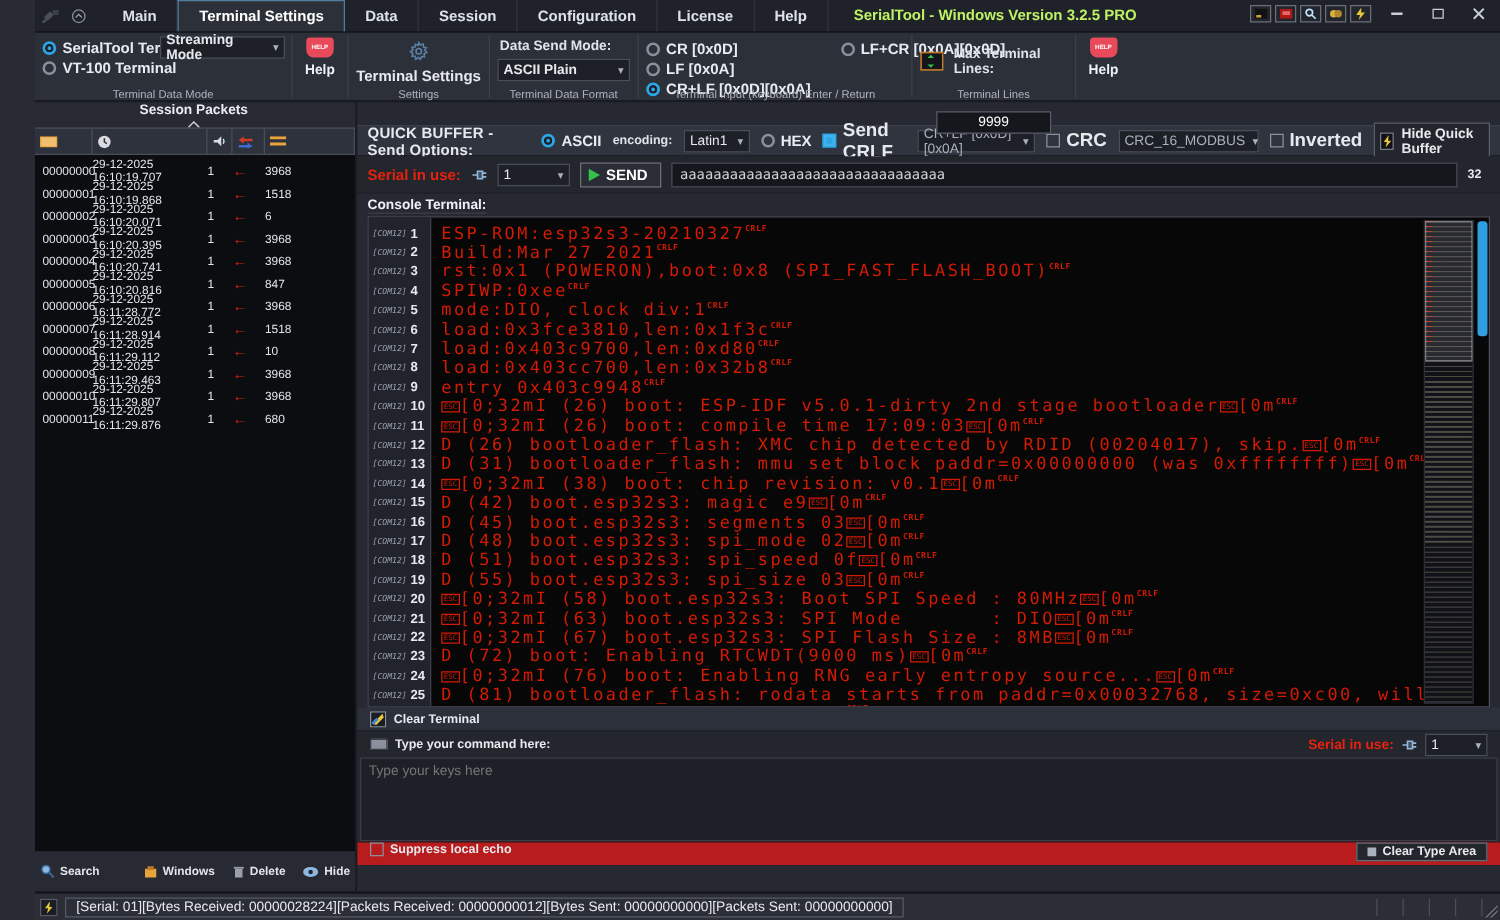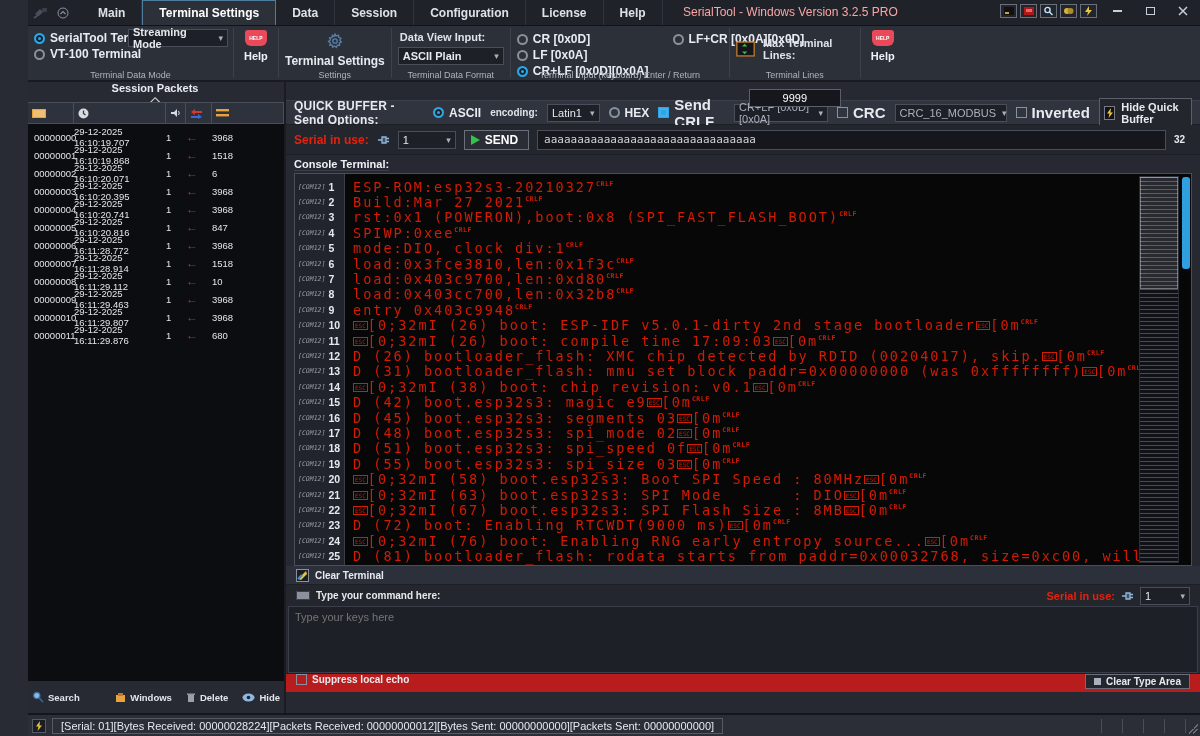--- a/index.html
+++ b/index.html
@@ -5,21 +5,21 @@
   * { margin:0; padding:0; box-sizing:border-box; }
   html,body { width:1200px; height:736px; overflow:hidden; background:#282b33; font-family:"Liberation Sans", sans-serif; }
   .app { width:1200px; height:736px; display:flex; flex-direction:column; background:#282b33; color:#e6e9ee;padding-left:28px; }
 
   
   .tabbar { height:26px; background:#1f2229; display:flex; align-items:stretch; position:relative; border-bottom:1px solid #11131a; }
   .applogo { width:26px; display:flex; align-items:center; justify-content:center; }
   .collapse-btn { width:18px; display:flex; align-items:center; justify-content:center; color:#8a90a0; font-size:9px; }
   .tab { padding:0 16px; display:flex; align-items:center; font-size:12px; font-weight:bold; color:#dde1e8; border-right:1px solid #30343d; cursor:default; }
   .tab.active { background:#2c3039; border:1px solid #4f7d9e; border-bottom:none; color:#fff; }
-  .win-title { position:absolute; left:655px; top:5px; font-size:12px; font-weight:normal; color:#fca5a5; }
+  .win-title { position:absolute; left:655px; top:5px; font-size:12px; font-weight:bold; color:#bef264; }
   .winctl { position:absolute; right:4px; top:3px; display:flex; align-items:center; gap:3px; }
   .mini-ic { width:17px; height:14px; border:1px solid #6a6f7a; background:#22252c; display:flex; align-items:center; justify-content:center; }
   .wbtn { width:26px; height:16px; display:flex; align-items:center; justify-content:center; color:#c9ced8; margin-left:4px; }
   .wbtn .bar { width:9px; height:2px; background:#c9ced8; }
   .wbtn .box { width:9px; height:8px; border:1.5px solid #c9ced8; }
 
   
   .ribbon { height:56px; background:#2c3039; display:flex; align-items:stretch; border-bottom:2px solid #191b21; }
   .rgroup { position:relative; display:flex; flex-direction:column; padding:3px 6px 12px 6px; }
   .rgroup .glabel { position:absolute; bottom:0; left:0; right:0; text-align:center; font-size:9px; color:#aeb3bf; white-space:nowrap; }
@@ -222,21 +222,21 @@
         <svg width="16" height="16" viewBox="0 0 16 16">
             <path d="M8 1 L9.2 3 L11.5 2.2 L11.8 4.6 L14 5.2 L12.8 7.2 L14.4 9 L12.3 10 L12.6 12.4 L10.3 12.2 L9.4 14.4 L7.6 13 L5.7 14.3 L5 12 L2.7 12 L3.3 9.8 L1.5 8.4 L3.4 7 L2.6 4.8 L5 4.6 L5.4 2.3 L7.4 3.3 Z" fill="none" stroke="#5a80a8" stroke-width="1.3"></path>
             <circle cx="8" cy="8" r="2.2" fill="none" stroke="#5a80a8" stroke-width="1.3"></circle>
           </svg>
         <span class="ttxt">Terminal Settings</span>
       </div>
       <div class="glabel">Settings</div>
     </div>
     <div class="rsep"></div>
     <div class="rgroup" style="width:118px;">
-      <div class="small-label" style="font-size:11px; margin:2px 0 4px 2px;">Data View Input:</div>
+      <div class="small-label" style="font-size:11px; margin:2px 0 4px 2px;">Data Send Mode:</div>
       <div class="dd" style="width:106px;">
         <span style="font-weight:bold;">ASCII Plain</span>
         <span class="caret">▾</span>
       </div>
       <div class="glabel">Terminal Data Format</div>
     </div>
     <div class="rsep"></div>
     <div class="rgroup" style="width:218px;">
       <div class="legrid">
         <div class="lecol">

